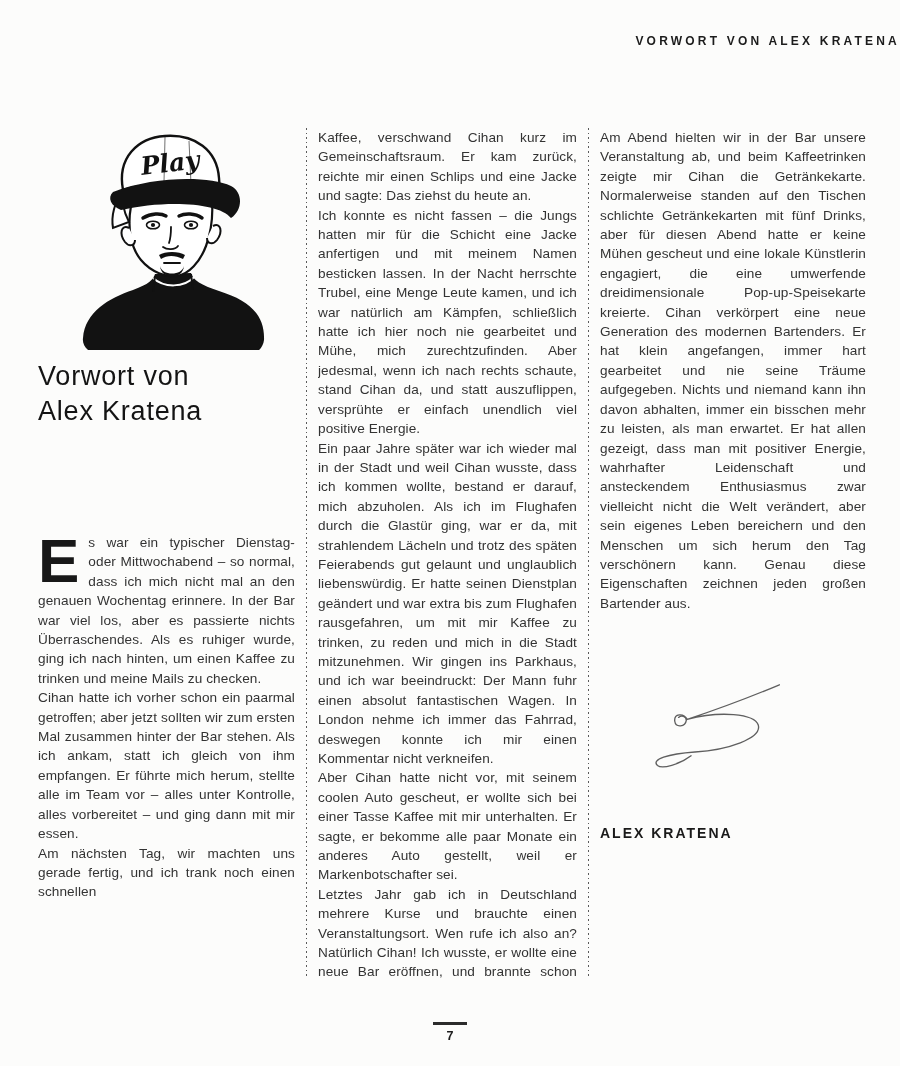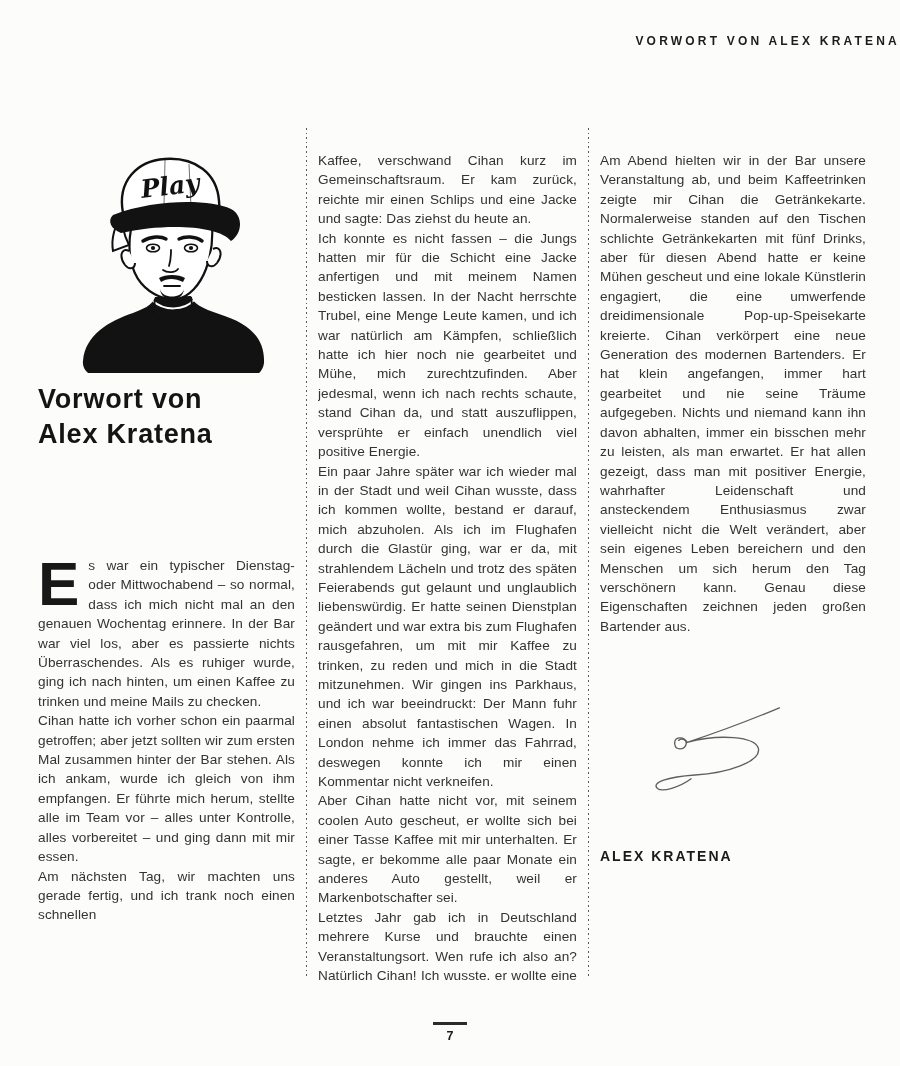--- a/index.html
+++ b/index.html
@@ -11,31 +11,31 @@
   }
   .page-header{
     position:absolute;top:34px;left:0;width:100%;
     text-align:right;font-size:12px;font-weight:bold;color:#1c1c1c;
     letter-spacing:3.2px;
   }
   .content{
     position:absolute;top:128px;left:38px;width:830px;height:852px;
     display:flex;flex-direction:row;
   }
-  .col{overflow:hidden;margin-top:23px;}
+  .col{overflow:hidden;}
   .col-1{width:257px;}
   .col-2{width:259px;}
   .col-3{width:266px;}
   .divider{
     width:1px;height:848px;margin:0 11px;align-self:flex-start;
     background-image:repeating-linear-gradient(to bottom,#5a5a5a 0 1.6px,transparent 1.6px 4.6px);
   }
   .portrait-wrap{height:222px;display:flex;justify-content:center;}
   .page-title{
-    margin-top:9px;font-size:27px;line-height:35px;font-weight:bold;
+    margin-top:9px;font-size:27px;line-height:35px;font-weight:normal;
     color:#141414;letter-spacing:0.8px;
   }
   .body-text{font-size:13.6px;line-height:19.4px;letter-spacing:0.1px;color:#333;}
   .para{margin:0;text-align:justify;}
   .left-body{margin-top:104px;}
   .dropcap{
     float:left;font-size:62px;line-height:50px;font-weight:bold;color:#181818;
     margin:3px 9px 0 0;letter-spacing:0;
   }
   .signature-wrap{margin:66px 0 0 32px;}
@@ -86,21 +86,21 @@
         <path d="M97 135 L113 135" stroke="#111" stroke-width="1.8" stroke-linecap="round"></path>
         <path d="M93 138 C 95 148 115 148 117 138 C 116 152 94 152 93 138 Z" fill="#111"></path>
       </svg>
     </div>
     <div class="page-title">
       <div>Vorwort von</div>
       <div>Alex Kratena</div>
     </div>
     <div class="body-text left-body">
       <p class="para"><span class="dropcap">E</span><span>s war ein typischer Dienstag- oder Mittwochabend – so normal, dass ich mich nicht mal an den genauen Wochentag erinnere. In der Bar war viel los, aber es passierte nichts Überraschendes. Als es ruhiger wurde, ging ich nach hinten, um einen Kaffee zu trinken und meine Mails zu checken.</span></p>
-      <p class="para">Cihan hatte ich vorher schon ein paarmal getroffen; aber jetzt sollten wir zum ersten Mal zusammen hinter der Bar stehen. Als ich ankam, wurde ich gleich von ihm empfangen. Er führte mich herum, stellte alle im Team vor – alles unter Kontrolle, alles vorbereitet – und ging dann mit mir essen.</p>
+      <p class="para">Cihan hatte ich vorher schon ein paarmal getroffen; aber jetzt sollten wir zum ersten Mal zusammen hinter der Bar stehen. Als ich ankam, statt ich gleich von ihm empfangen. Er führte mich herum, stellte alle im Team vor – alles unter Kontrolle, alles vorbereitet – und ging dann mit mir essen.</p>
       <p class="para">Am nächsten Tag, wir machten uns gerade fertig, und ich trank noch einen schnellen</p>
     </div>
   </div>
 
   <div class="divider"></div>
 
   <div class="col col-2 body-text">
     <p class="para">Kaffee, verschwand Cihan kurz im Gemeinschaftsraum. Er kam zurück, reichte mir einen Schlips und eine Jacke und sagte: Das ziehst du heute an.</p>
     <p class="para">Ich konnte es nicht fassen – die Jungs hatten mir für die Schicht eine Jacke anfertigen und mit meinem Namen besticken lassen. In der Nacht herrschte Trubel, eine Menge Leute kamen, und ich war natürlich am Kämpfen, schließlich hatte ich hier noch nie gearbeitet und Mühe, mich zurechtzufinden. Aber jedesmal, wenn ich nach rechts schaute, stand Cihan da, und statt auszuflippen, versprühte er einfach unendlich viel positive Energie.</p>
     <p class="para">Ein paar Jahre später war ich wieder mal in der Stadt und weil Cihan wusste, dass ich kommen wollte, bestand er darauf, mich abzuholen. Als ich im Flughafen durch die Glastür ging, war er da, mit strahlendem Lächeln und trotz des späten Feierabends gut gelaunt und unglaublich liebenswürdig. Er hatte seinen Dienstplan geändert und war extra bis zum Flughafen rausgefahren, um mit mir Kaffee zu trinken, zu reden und mich in die Stadt mitzunehmen. Wir gingen ins Parkhaus, und ich war beeindruckt: Der Mann fuhr einen absolut fantastischen Wagen. In London nehme ich immer das Fahrrad, deswegen konnte ich mir einen Kommentar nicht verkneifen.</p>

